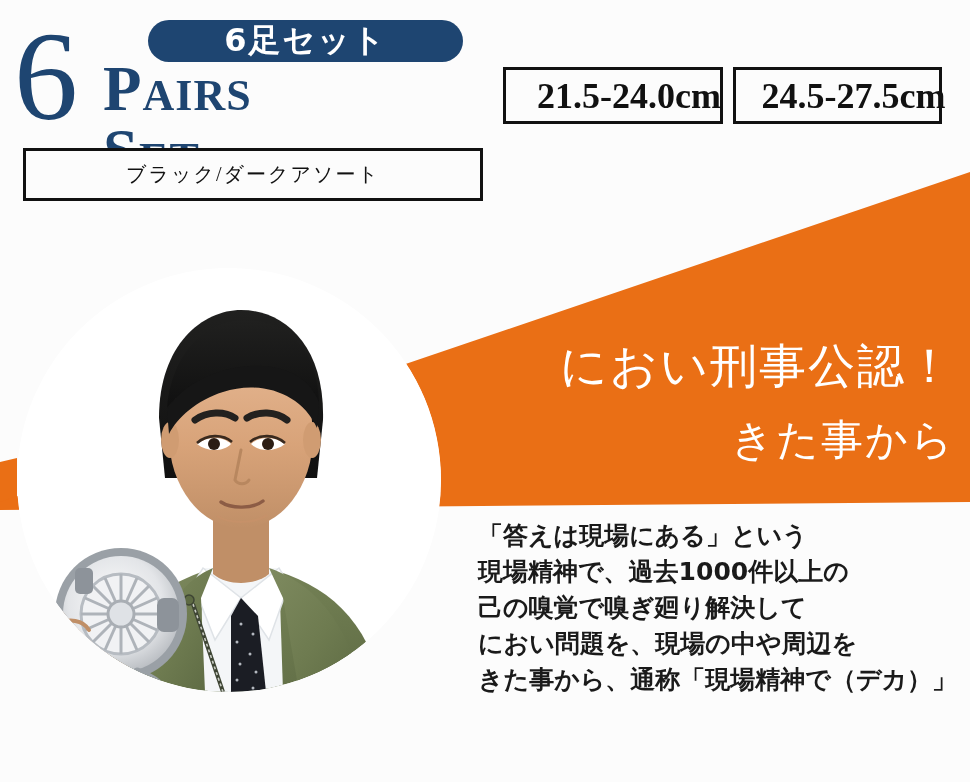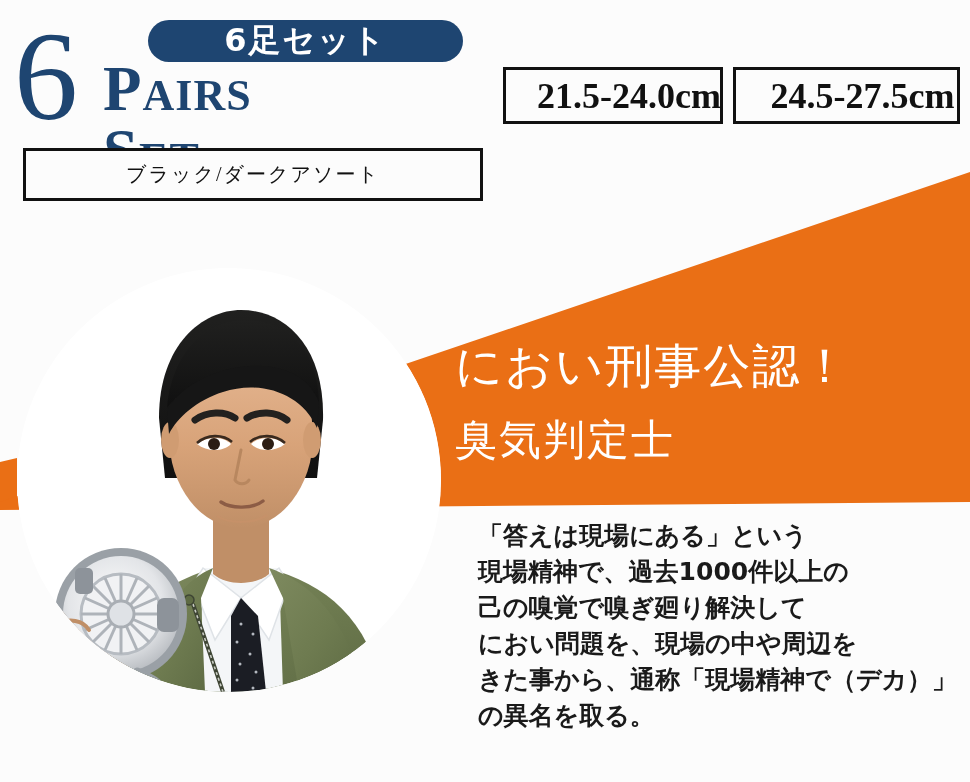--- a/index.html
+++ b/index.html
@@ -35,21 +35,21 @@
     height: 48px;
     z-index: 1;
   }
 
   
   .banner-text {
     position: absolute;
     z-index: 4;
     color: #ffffff;
     font-family: "Liberation Serif", "DejaVu Serif", serif;
-    text-align: left;
+    text-align: right;
     white-space: nowrap;
   }
   .banner-line1 {
     left: 455px;
     top: 335px;
     width: 500px;
     font-size: 47px;
     letter-spacing: 2px;
   }
   .banner-line2 {
@@ -139,21 +139,21 @@
     letter-spacing: 2px;
   }
   .size-box .box-label {
     font-family: "Liberation Serif", "DejaVu Serif", serif;
     font-size: 36px;
     font-weight: 700;
     letter-spacing: 0px;
     margin-left: 32px;
   }
   .size-box-0 { left: 503px; top: 67px;  width: 220px; height: 57px; }
-  .size-box-1 { left: 733px; top: 67px;  width: 227px; height: 57px; }
+  .size-box-1 { left: 733px; top: 67px;  width: 209px; height: 57px; }
   .size-box-2 { left: 503px; top: 148px; width: 220px; height: 57px; }
 
   
   .portrait-wrap {
     position: absolute;
     left: 17px;
     top: 268px;
     width: 424px;
     height: 424px;
     border-radius: 50%;
@@ -188,21 +188,21 @@
 
   <svg class="orange-tab" viewBox="0 0 17 48" preserveAspectRatio="none">
     <polygon points="0,4 17,0 17,48 0,48" fill="#ea6f15"></polygon>
   </svg>
 
   <svg class="orange-banner" viewBox="0 0 970 360" preserveAspectRatio="none">
     <polygon points="0,360 0,352 970,22 970,352" fill="#ea6f15"></polygon>
   </svg>
 
   <div class="banner-text banner-line1">におい刑事公認！</div>
-  <div class="banner-text banner-line2">臭気判定士</div>
+  <div class="banner-text banner-line2">きた事から</div>
 
   <div class="portrait-wrap">
     <svg class="portrait-svg" viewBox="0 0 424 424">
       <defs>
         <clipPath id="circleClip">
           <circle cx="212" cy="212" r="212"></circle>
         </clipPath>
         <linearGradient id="skin" x1="0" y1="0" x2="0" y2="1">
           <stop offset="0%" stop-color="#e6b894"></stop>
           <stop offset="55%" stop-color="#d8a379"></stop>
@@ -329,16 +329,15 @@
   <div class="box size-box size-box-1">
     <span class="box-label">24.5-27.5cm</span>
   </div>
 
   <div class="description">
     <div class="desc-line">「答えは現場にある」という</div>
     <div class="desc-line">現場精神で、過去1000件以上の</div>
     <div class="desc-line">己の嗅覚で嗅ぎ廻り解決して</div>
     <div class="desc-line">におい問題を、現場の中や周辺を</div>
     <div class="desc-line">きた事から、通称「現場精神で（デカ）」</div>
-    <div class="desc-line">の異名を取る。</div>
   </div>
 
 </div>
 
 </body></html>

